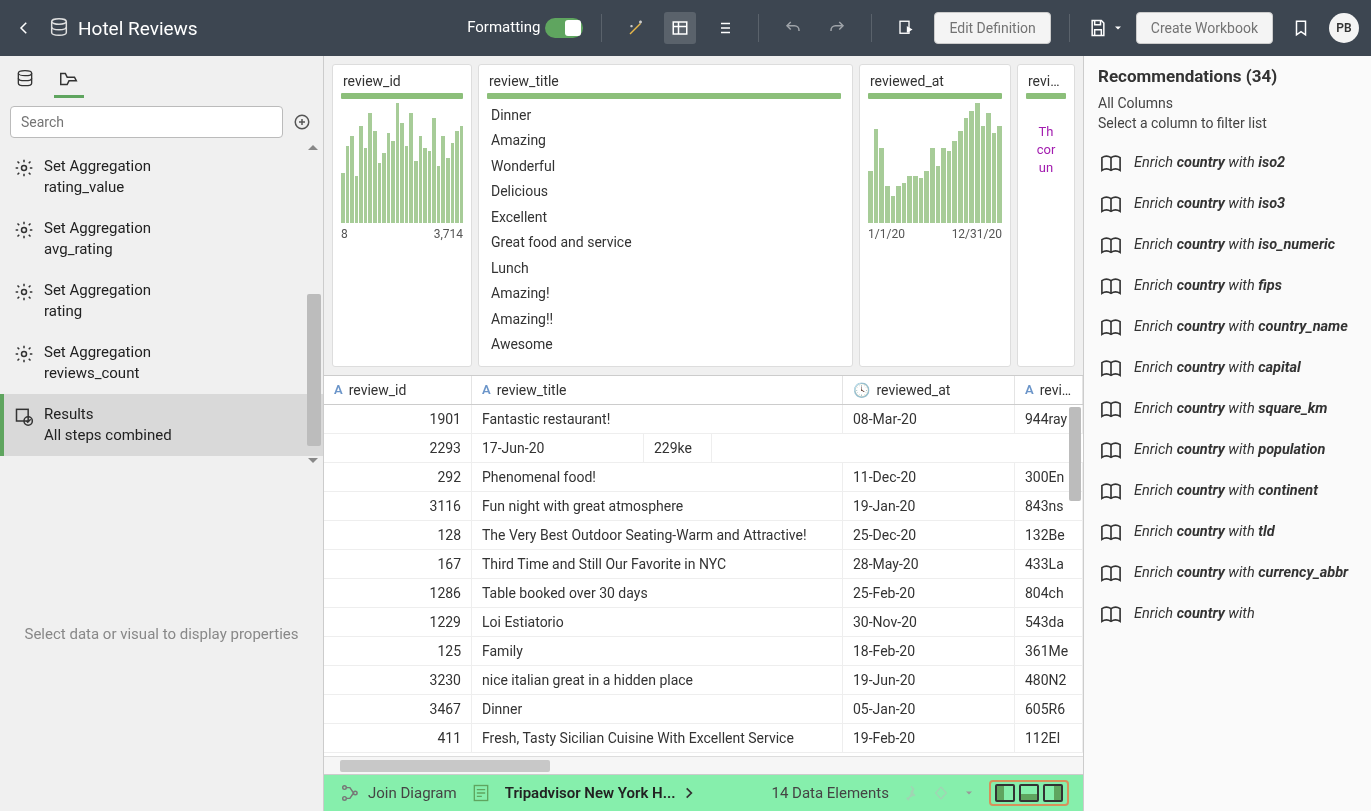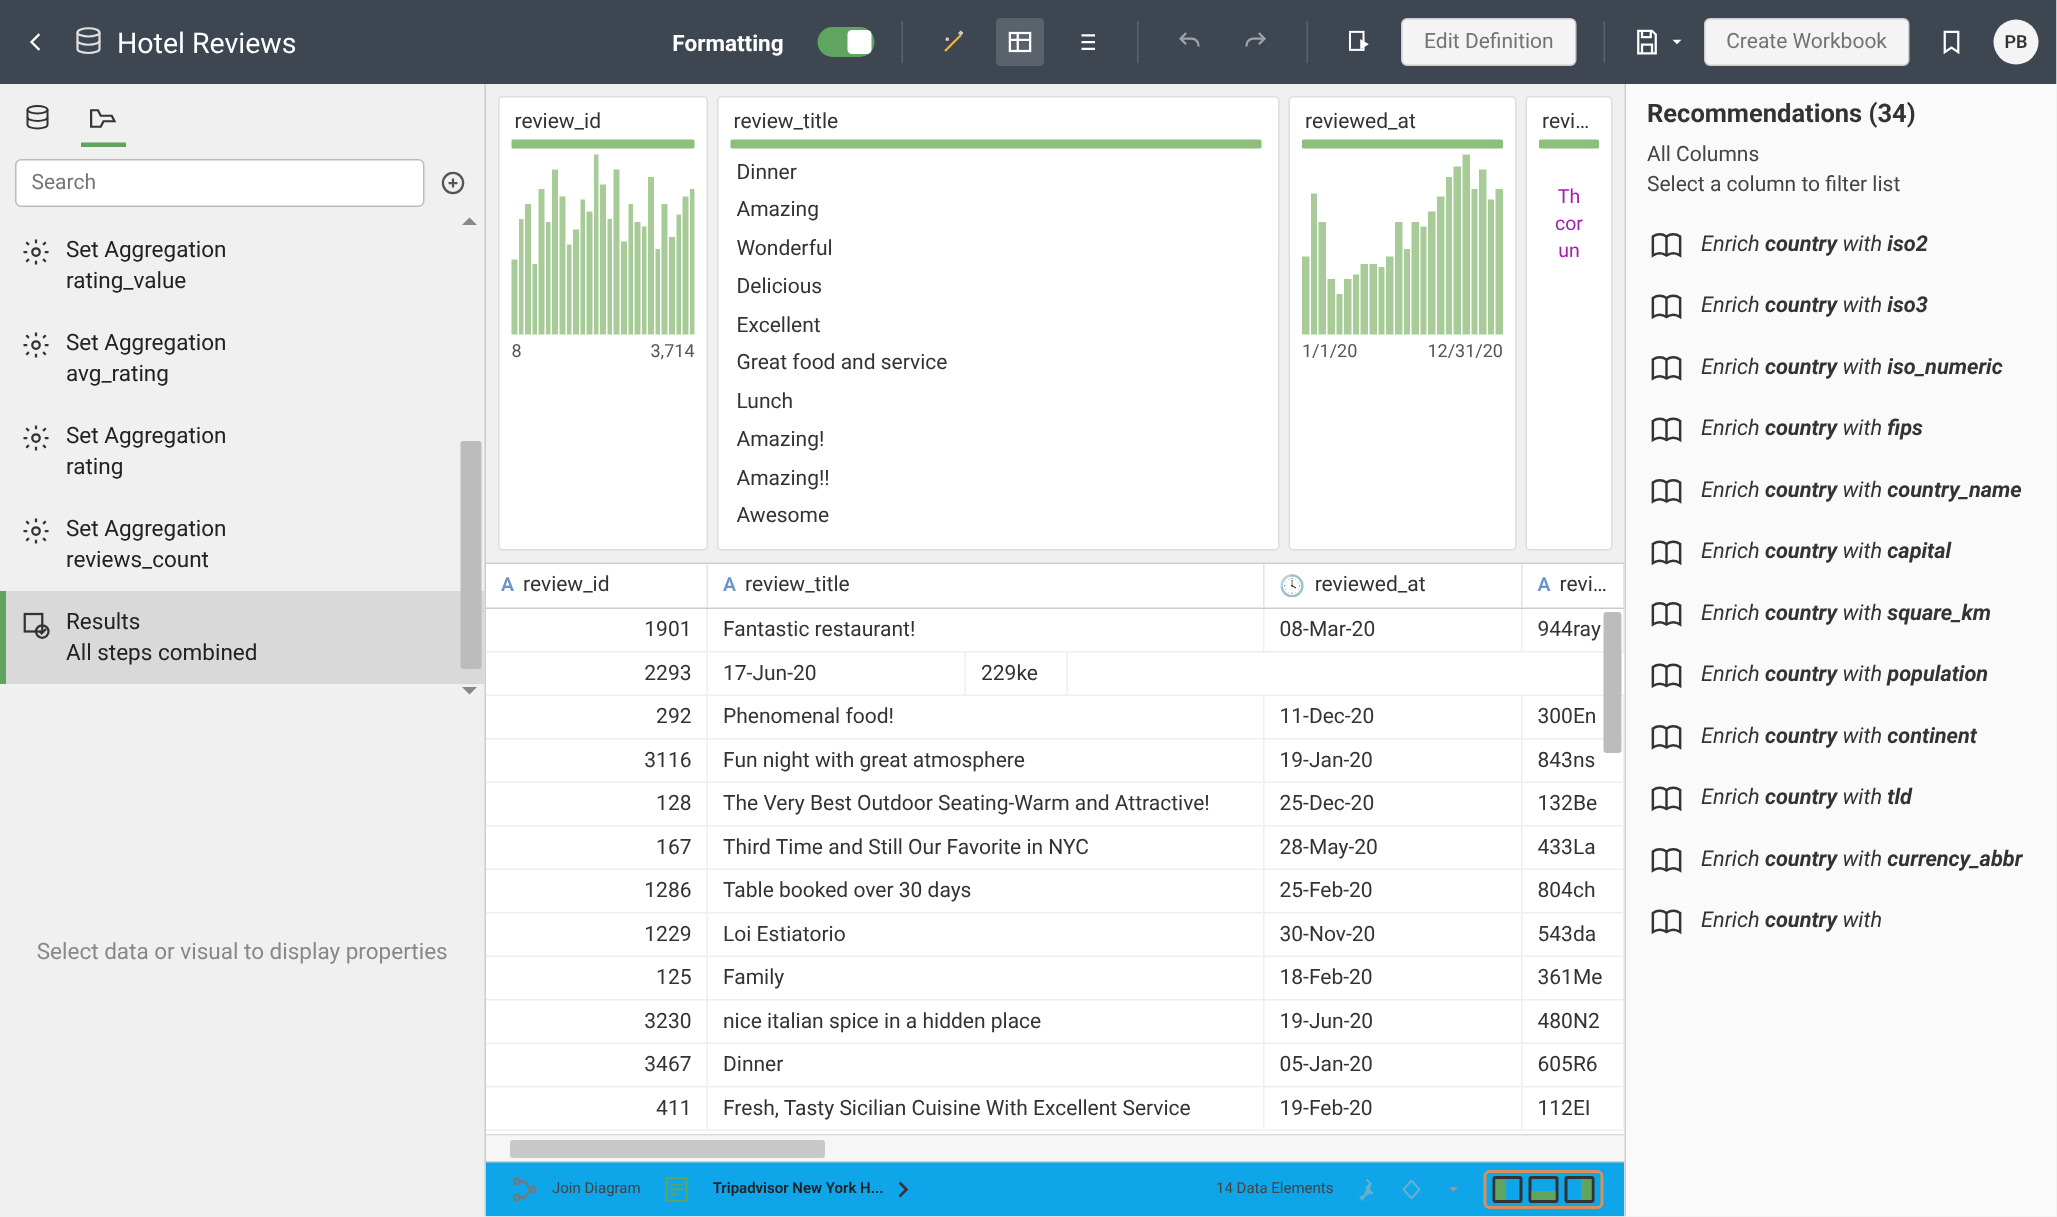--- a/index.html
+++ b/index.html
@@ -3,21 +3,21 @@
 <meta charset="utf-8">
 <style>
 * { box-sizing: border-box; margin: 0; padding: 0; font-family: -apple-system, BlinkMacSystemFont, "Segoe UI", Roboto, Helvetica, Arial, sans-serif; }
 body { width: 1371px; height: 811px; overflow: hidden; background: #f0f0f0; font-size: 13px; color: #333; }
 
 
 .topbar { height: 56px; background: #3d4651; display: flex; align-items: center; padding: 0 12px; gap: 12px; color: #fff; }
 .topbar .back { width: 24px; height: 24px; display: flex; align-items: center; justify-content: center; cursor: pointer; }
 .topbar .title-wrap { display: flex; align-items: center; gap: 8px; font-size: 19px; font-weight: 400; justify-content: flex-end; }
 .topbar .spacer { flex: 1; }
-.topbar .formatting-wrap { display: flex; align-items: flex-end; gap: 23px; font-weight: bold; }
+.topbar .formatting-wrap { display: flex; align-items: flex-start; gap: 5px; }
 .toggle { width: 38px; height: 20px; background: #5fa55f; border-radius: 10px; position: relative; cursor: pointer; }
 .toggle .knob { position: absolute; right: 2px; top: 2px; width: 16px; height: 16px; background: #fff; border-radius: 3px; }
 .vdiv { width: 1px; height: 28px; background: #5a626b; margin: 0 6px; }
 .tbtn { width: 32px; height: 32px; display: flex; align-items: center; justify-content: center; cursor: pointer; border-radius: 3px; }
 .tbtn.active { background: #5a626b; }
 .btn-light { background: #f4f4f4; color: #737373; padding: 7px 14px; border-radius: 4px; border: 1px solid #ccc; cursor: pointer; font-size: 14px; }
 .btn-save { display: flex; align-items: center; gap: 4px; cursor: pointer; }
 .avatar { width: 30px; height: 30px; border-radius: 50%; background: #f4f4f4; color: #333; display: flex; align-items: center; justify-content: center; font-size: 12px; font-weight: 600; }
 
 
@@ -59,21 +59,21 @@
 .type-a{color:#6b95c9; font-weight:600; font-size:13px;}
 .type-c{color:#d6a55b; font-size:14px;}
 .grid-body { overflow:auto; background:#fff; position:relative;}
 .grow { display:flex; border-bottom:1px solid #eee;}
 .grow .gc{border-right:1px solid #eee; white-space:nowrap; overflow:hidden; text-overflow:ellipsis;}
 .gc.col-rid{color:#333; text-align:right;}
 .grid-body .scrollv { position:absolute; right:2px; top:2px; width:12px; height:94px; background:#bcbcbc; border-radius:2px;}
 .hscroll { height:18px; background:#f6f6f6; border-top:1px solid #ddd; position:relative;}
 .hscroll .th { position:absolute; left:16px; top:3px; height:12px; width:210px; background:#c8c8c8; border-radius:2px;}
 
-.footer { height:38px; border-top:1px solid #ccc; background:#0ea5e9; display:flex; align-items:center; padding:0 14px; gap:14px; font-size:10px; color:#444;}
+.footer { height:38px; border-top:1px solid #ccc; background:#86efac; display:flex; align-items:center; padding:0 14px; gap:14px; font-size:15px; color:#444;}
 .footer .join{display:flex; align-items:center; gap:8px;}
 .footer .dsname{font-weight:600; color:#222; margin-left:8px; max-width:200px; white-space:nowrap; overflow:hidden; text-overflow:ellipsis;}
 .footer .spacer{flex:1;}
 .panel-toggles { display:flex; gap:4px; border:2px solid #d7915b; border-radius:4px; padding:2px 4px;}
 .pt { width:20px; height:18px; border:2px solid #333; border-radius:2px; position:relative; cursor:pointer;}
 .pt .fill{position:absolute; background:#5fa55f;}
 .pt.left-o .fill{left:0;top:0;bottom:0;width:7px;}
 .pt.bot-o .fill{left:0;right:0;bottom:0;height:6px;}
 .pt.right-o .fill{right:0;top:0;bottom:0;width:7px;}
 
@@ -424,21 +424,21 @@
           <div class="gc col-rby">543da</div>
         </div>
         <div class="grow">
           <div class="gc col-rid">125</div>
           <div class="gc col-rtitle">Family</div>
           <div class="gc col-rat">18-Feb-20</div>
           <div class="gc col-rby">361Me</div>
         </div>
         <div class="grow">
           <div class="gc col-rid">3230</div>
-          <div class="gc col-rtitle">nice italian  spice in a hidden place</div>
+          <div class="gc col-rtitle">nice italian  great in a hidden place</div>
           <div class="gc col-rat">19-Jun-20</div>
           <div class="gc col-rby">480N2</div>
         </div>
         <div class="grow">
           <div class="gc col-rid">3467</div>
           <div class="gc col-rtitle">Dinner</div>
           <div class="gc col-rat">05-Jan-20</div>
           <div class="gc col-rby">605R6</div>
         </div>
         <div class="grow">

